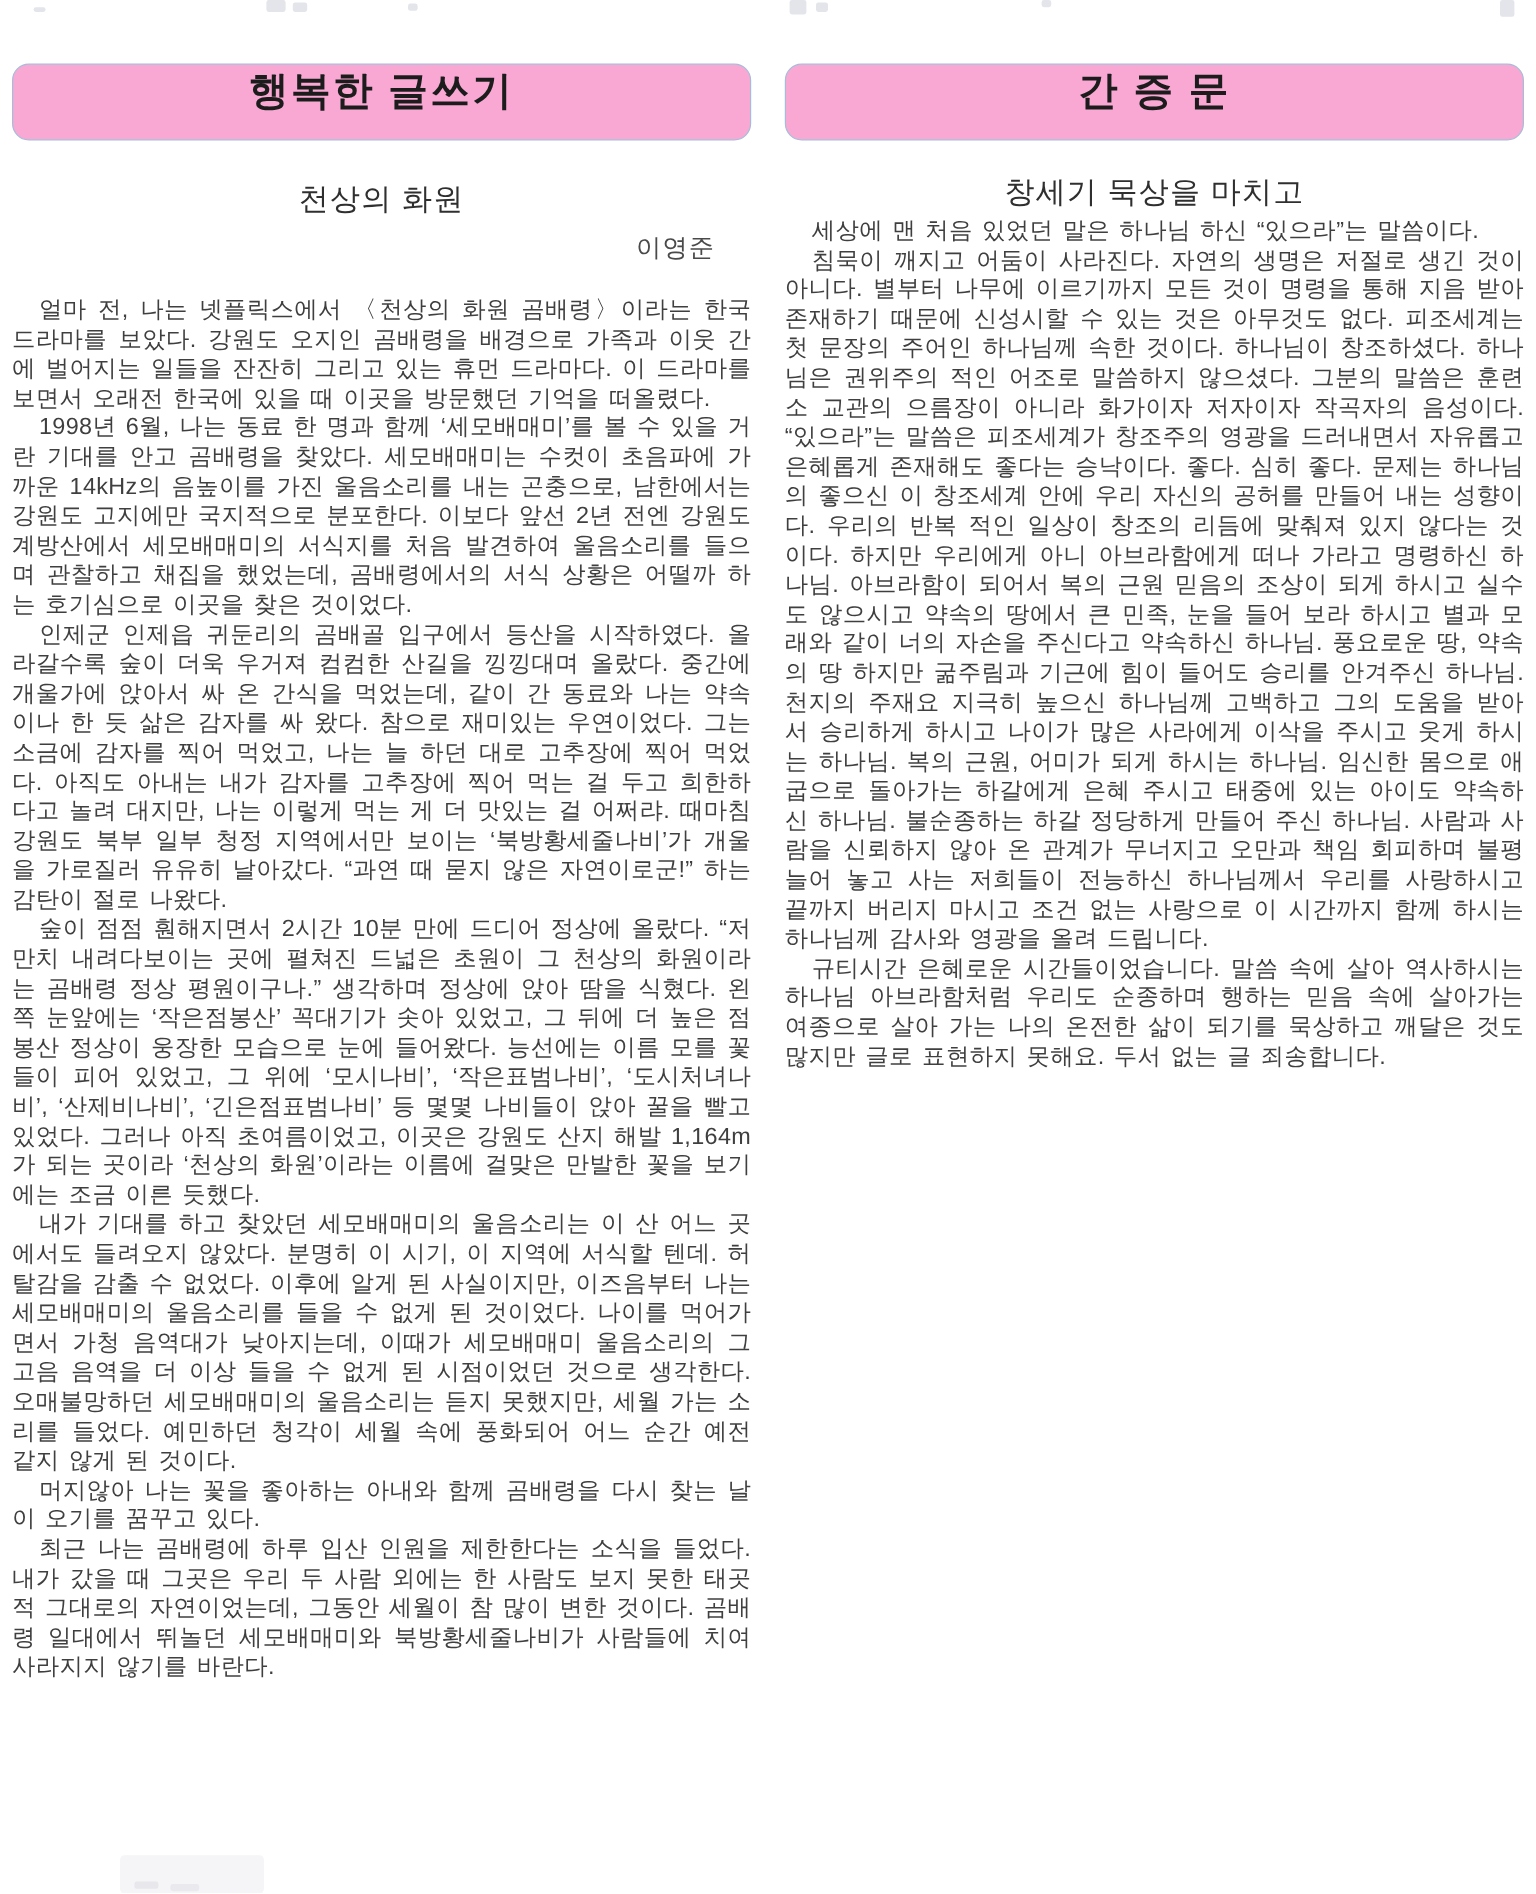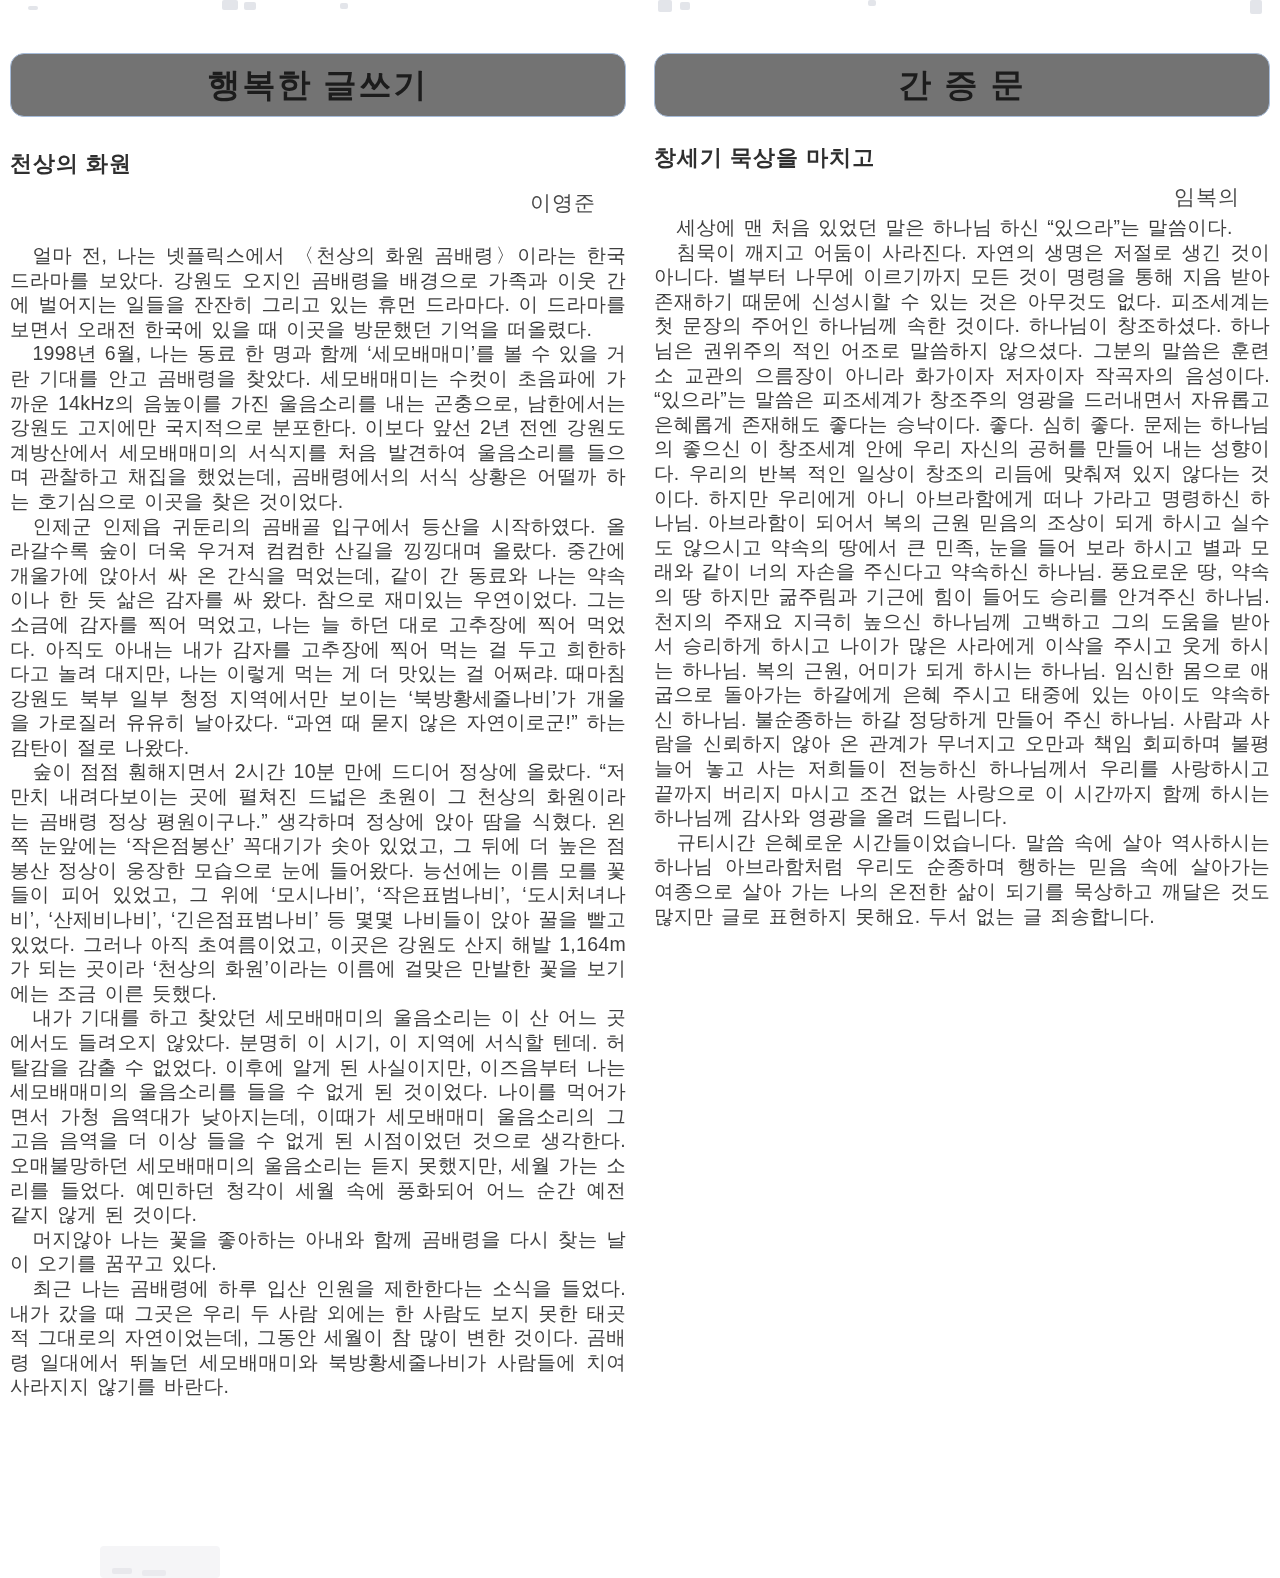--- a/index.html
+++ b/index.html
@@ -19,38 +19,39 @@
     box-sizing: border-box;
     width: 100%;
   }
   .col {
     flex: 1 1 0;
     min-width: 0;
   }
   .banner {
     margin-top: 53px;
     height: 64px;
-    background: #737373;
+    background: #f9a8d4;
     border: 1px solid #a7bcd9;
     border-radius: 14px;
     display: flex;
-    align-items: center;
+    align-items: flex-start;
     justify-content: center;
     box-sizing: border-box;
   }
   .banner-text {
     font-size: 33px;
     font-weight: 700;
     color: #1c1c1c;
     letter-spacing: 2px;
   }
   .article-title {
     margin-top: 32px;
-    font-size: 22px;
-    font-weight: 700;
+    text-align: center;
+    font-size: 25px;
+    font-weight: 400;
     color: #2f2f2f;
     letter-spacing: 1px;
   }
   .col-right .article-title { margin-top: 26px; }
   .author {
     margin-top: 10px;
     text-align: right;
     padding-right: 30px;
     font-size: 21px;
     color: #4a4a4a;
@@ -117,21 +118,20 @@
           <p>머지않아 나는 꽃을 좋아하는 아내와 함께 곰배령을 다시 찾는 날이 오기를 꿈꾸고 있다.</p>
           <p>최근 나는 곰배령에 하루 입산 인원을 제한한다는 소식을 들었다. 내가 갔을 때 그곳은 우리 두 사람 외에는 한 사람도 보지 못한 태곳적 그대로의 자연이었는데, 그동안 세월이 참 많이 변한 것이다. 곰배령 일대에서 뛰놀던 세모배매미와 북방황세줄나비가 사람들에 치여 사라지지 않기를 바란다.</p>
         </div>
     </div>
 
     <div class="col col-right">
       <div class="banner">
         <span class="banner-text">간 증 문</span>
       </div>
       <div class="article-title">창세기 묵상을 마치고</div>
-      <div class="author">임복의</div>
       <div class="body-text">
           <p>세상에 맨 처음 있었던 말은 하나님 하신 “있으라”는 말씀이다.</p>
           <p>침묵이 깨지고 어둠이 사라진다. 자연의 생명은 저절로 생긴 것이 아니다. 별부터 나무에 이르기까지 모든 것이 명령을 통해 지음 받아 존재하기 때문에 신성시할 수 있는 것은 아무것도 없다. 피조세계는 첫 문장의 주어인 하나님께 속한 것이다. 하나님이 창조하셨다. 하나님은 권위주의 적인 어조로 말씀하지 않으셨다. 그분의 말씀은 훈련소 교관의 으름장이 아니라 화가이자 저자이자 작곡자의 음성이다. “있으라”는 말씀은 피조세계가 창조주의 영광을 드러내면서 자유롭고 은혜롭게 존재해도 좋다는 승낙이다. 좋다. 심히 좋다. 문제는 하나님의 좋으신 이 창조세계 안에 우리 자신의 공허를 만들어 내는 성향이다. 우리의 반복 적인 일상이 창조의 리듬에 맞춰져 있지 않다는 것이다. 하지만 우리에게 아니 아브라함에게 떠나 가라고 명령하신 하나님. 아브라함이 되어서 복의 근원 믿음의 조상이 되게 하시고 실수도 않으시고 약속의 땅에서 큰 민족, 눈을 들어 보라 하시고 별과 모래와 같이 너의 자손을 주신다고 약속하신 하나님. 풍요로운 땅, 약속의 땅 하지만 굶주림과 기근에 힘이 들어도 승리를 안겨주신 하나님. 천지의 주재요 지극히 높으신 하나님께 고백하고 그의 도움을 받아서 승리하게 하시고 나이가 많은 사라에게 이삭을 주시고 웃게 하시는 하나님. 복의 근원, 어미가 되게 하시는 하나님. 임신한 몸으로 애굽으로 돌아가는 하갈에게 은혜 주시고 태중에 있는 아이도 약속하신 하나님. 불순종하는 하갈 정당하게 만들어 주신 하나님. 사람과 사람을 신뢰하지 않아 온 관계가 무너지고 오만과 책임 회피하며 불평 늘어 놓고 사는 저희들이 전능하신 하나님께서 우리를 사랑하시고 끝까지 버리지 마시고 조건 없는 사랑으로 이 시간까지 함께 하시는 하나님께 감사와 영광을 올려 드립니다.</p>
           <p>규티시간 은혜로운 시간들이었습니다. 말씀 속에 살아 역사하시는 하나님 아브라함처럼 우리도 순종하며 행하는 믿음 속에 살아가는 여종으로 살아 가는 나의 온전한 삶이 되기를 묵상하고 깨달은 것도 많지만 글로 표현하지 못해요. 두서 없는 글 죄송합니다.</p>
         </div>
     </div>
 
   </div>
 
   <span class="blotch"></span>

